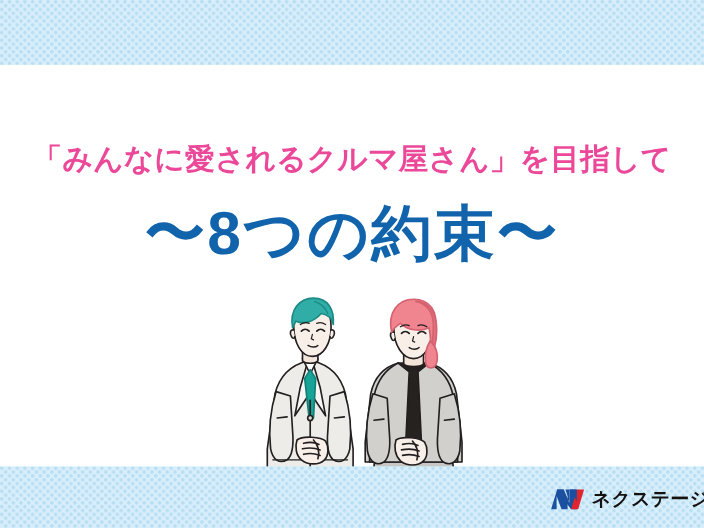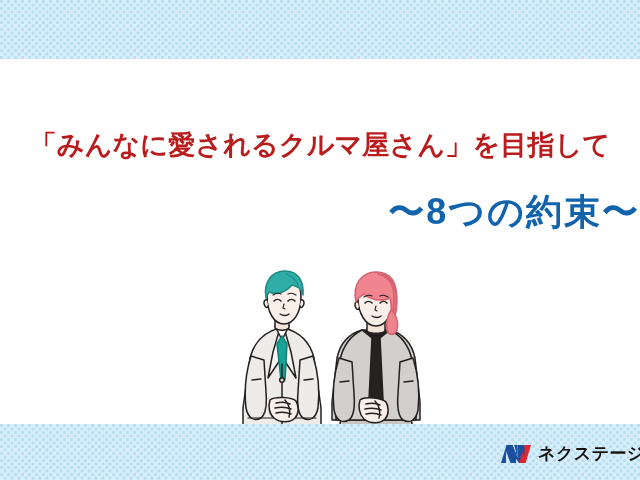--- a/index.html
+++ b/index.html
@@ -28,36 +28,35 @@
   }
   #band-top{top:0;height:59px;}
   #band-bottom{top:424px;height:56px;}
 
   
   .headline-wrap{
     position:absolute;left:0;width:640px;text-align:center;
   }
   #line1{
     top:127px;
-    color:#b91c1c;
+    color:#ec4899;
     font-size:27px;
     font-weight:700;
     letter-spacing:0.2px;
     line-height:36px;
     white-space:nowrap;
   }
   #line2{
     top:180px;
     color:#1163ab;
-    font-size:36px;
+    font-size:55px;
     font-weight:700;
     letter-spacing:2px;
     line-height:64px;
     white-space:nowrap;
-    text-align:right;
   }
 
   
   #illustration{
     position:absolute;
     left:228px;top:268px;
     width:200px;height:175px;
   }
   #illustration svg{display:block;width:200px;height:175px;}
 

